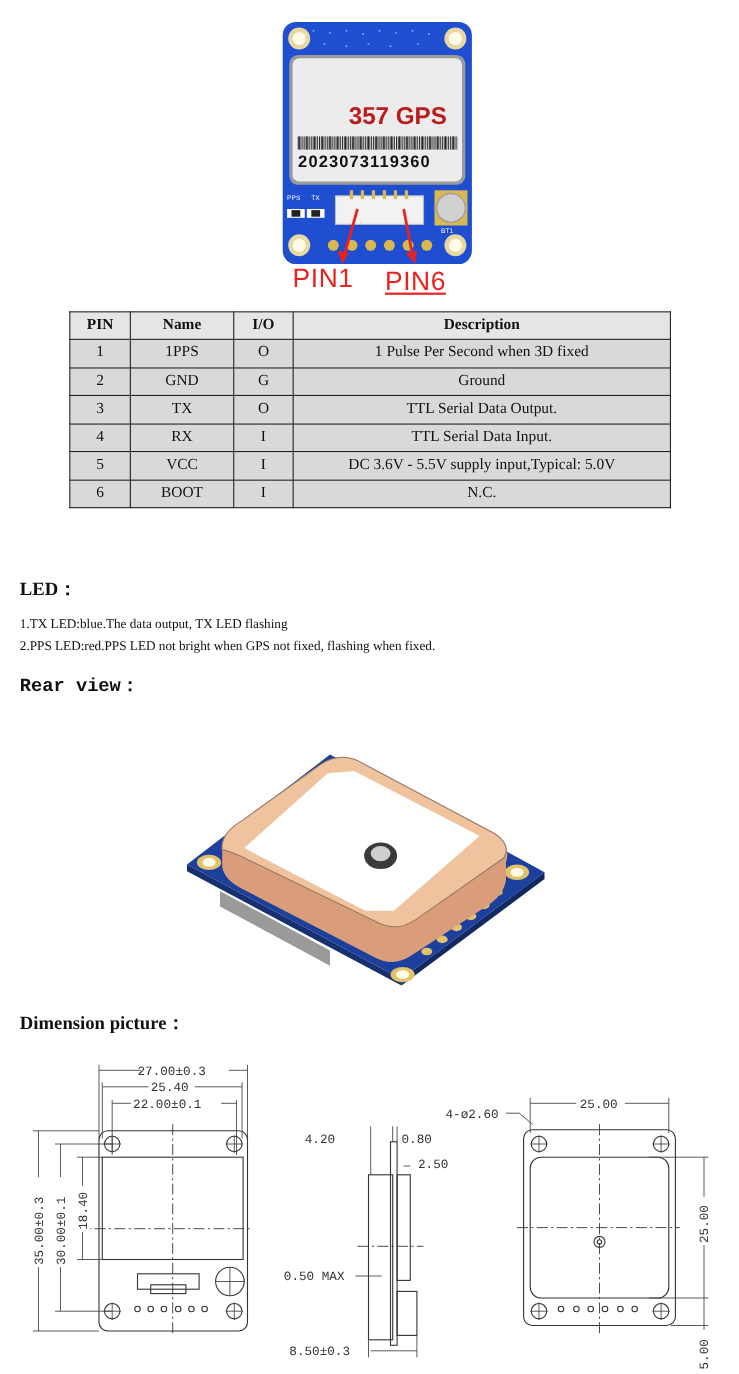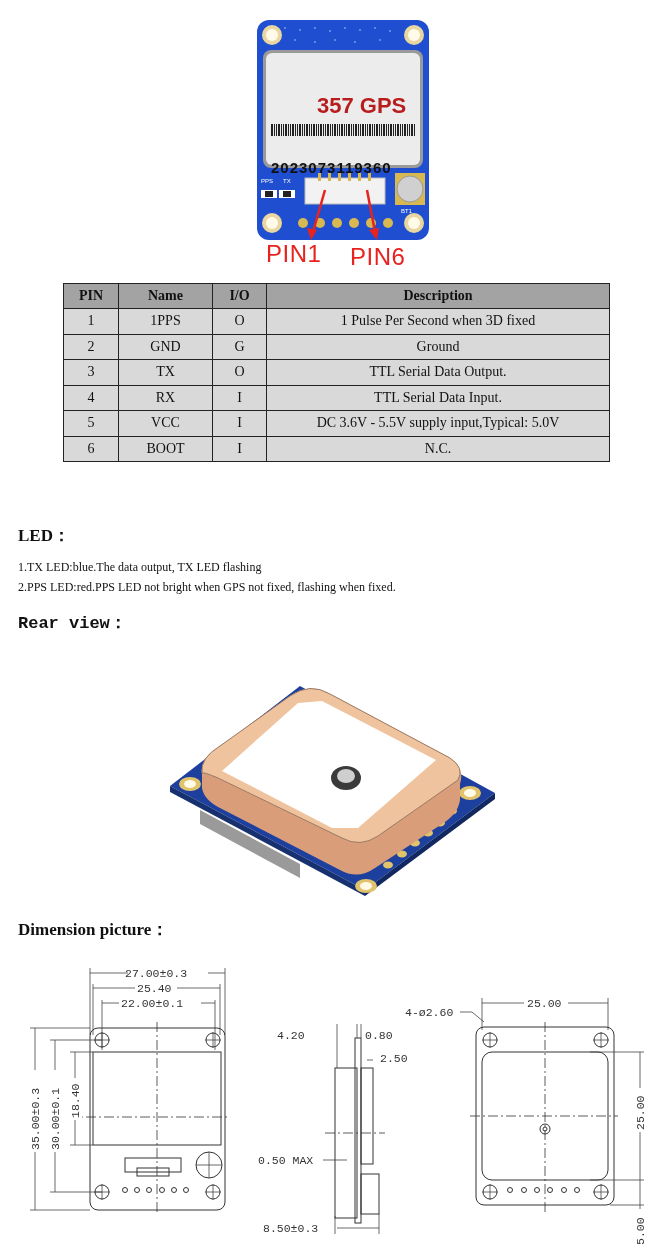--- a/index.html
+++ b/index.html
@@ -6,21 +6,21 @@
   body { width:672px; height:1249px; position:relative; overflow:hidden; font-family:"Liberation Serif","DejaVu Serif",serif; color:#111; }
   .abs { position:absolute; }
 
   
   #module-photo { left:255px; top:18px; width:176px; height:225px; }
   .pin-label { position:absolute; font-family:"Liberation Sans","DejaVu Sans",sans-serif; font-size:24px; color:#e8231f; letter-spacing:0.5px; }
 
   
   #pin-table { position:absolute; left:63px; top:283px; width:547px; border-collapse:collapse; font-size:14px; }
   #pin-table th, #pin-table td { border:1.5px solid #222; text-align:center; padding:0; }
-  #pin-table th { background:#a3a3a3; height:24px; font-weight:bold; font-size:14px; color:#111; }
+  #pin-table th { background:#e5e5e5; height:24px; font-weight:bold; font-size:14px; color:#111; }
   #pin-table td { background:#d9d9d9; height:24.5px; }
   #pin-table col.c1 { width:55px; } #pin-table col.c2 { width:94px; } #pin-table col.c3 { width:54px; }
 
   .heading { position:absolute; left:18px; font-weight:bold; font-size:17px; }
   .para { position:absolute; left:18px; font-size:12px; line-height:20px; white-space:nowrap; }
 
   #rear-photo { left:160px; top:668px; width:350px; height:232px; }
 
   .dim-text { font-family:"Liberation Mono","DejaVu Sans Mono",monospace; font-size:11.5px; fill:#333; }
   svg .ln { stroke:#333; stroke-width:1; fill:none; }
@@ -101,27 +101,27 @@
         <circle cx="116" cy="205" r="5"></circle>
         <circle cx="133" cy="205" r="5"></circle>
     </g>
 
     <path d="M70 172 L58 214" stroke="#e8231f" stroke-width="2.5"></path>
     <polygon points="52,210 62,212 56,222" fill="#e8231f"></polygon>
     <path d="M112 172 L120 214" stroke="#e8231f" stroke-width="2.5"></path>
     <polygon points="114,212 124,210 122,222" fill="#e8231f"></polygon>
   </svg>
   <span class="abs" style="left:62px;top:75px;font-family:'Liberation Sans',sans-serif;font-weight:bold;font-size:22px;color:#b91c1c;">357 GPS</span>
-  <span class="abs" style="left:16px;top:121px;font-family:'Liberation Sans',sans-serif;font-weight:bold;font-size:15px;letter-spacing:1px;color:#111;margin-top:20px;">2023073119360</span>
+  <span class="abs" style="left:16px;top:121px;font-family:'Liberation Sans',sans-serif;font-weight:bold;font-size:15px;letter-spacing:1px;color:#111;">2023073119360</span>
   <span class="abs" style="left:6px;top:160px;font-family:'Liberation Sans',sans-serif;font-size:6px;color:#fff;">PPS</span>
   <span class="abs" style="left:28px;top:160px;font-family:'Liberation Sans',sans-serif;font-size:6px;color:#fff;">TX</span>
   <span class="abs" style="left:146px;top:190px;font-family:'Liberation Sans',sans-serif;font-size:6px;color:#fff;">BT1</span>
 </div>
 <span class="pin-label" style="left:266px;top:240px;">PIN1</span>
-<span class="pin-label" style="left:350px;top:243px;">PIN6</span>
+<span class="pin-label" style="left:350px;top:243px;text-decoration:underline;">PIN6</span>
 
 <table id="pin-table">
   <colgroup>
       <col class="c1">
       <col class="c2">
       <col class="c3">
       <col>
     </colgroup>
   <thead>
     <tr>

